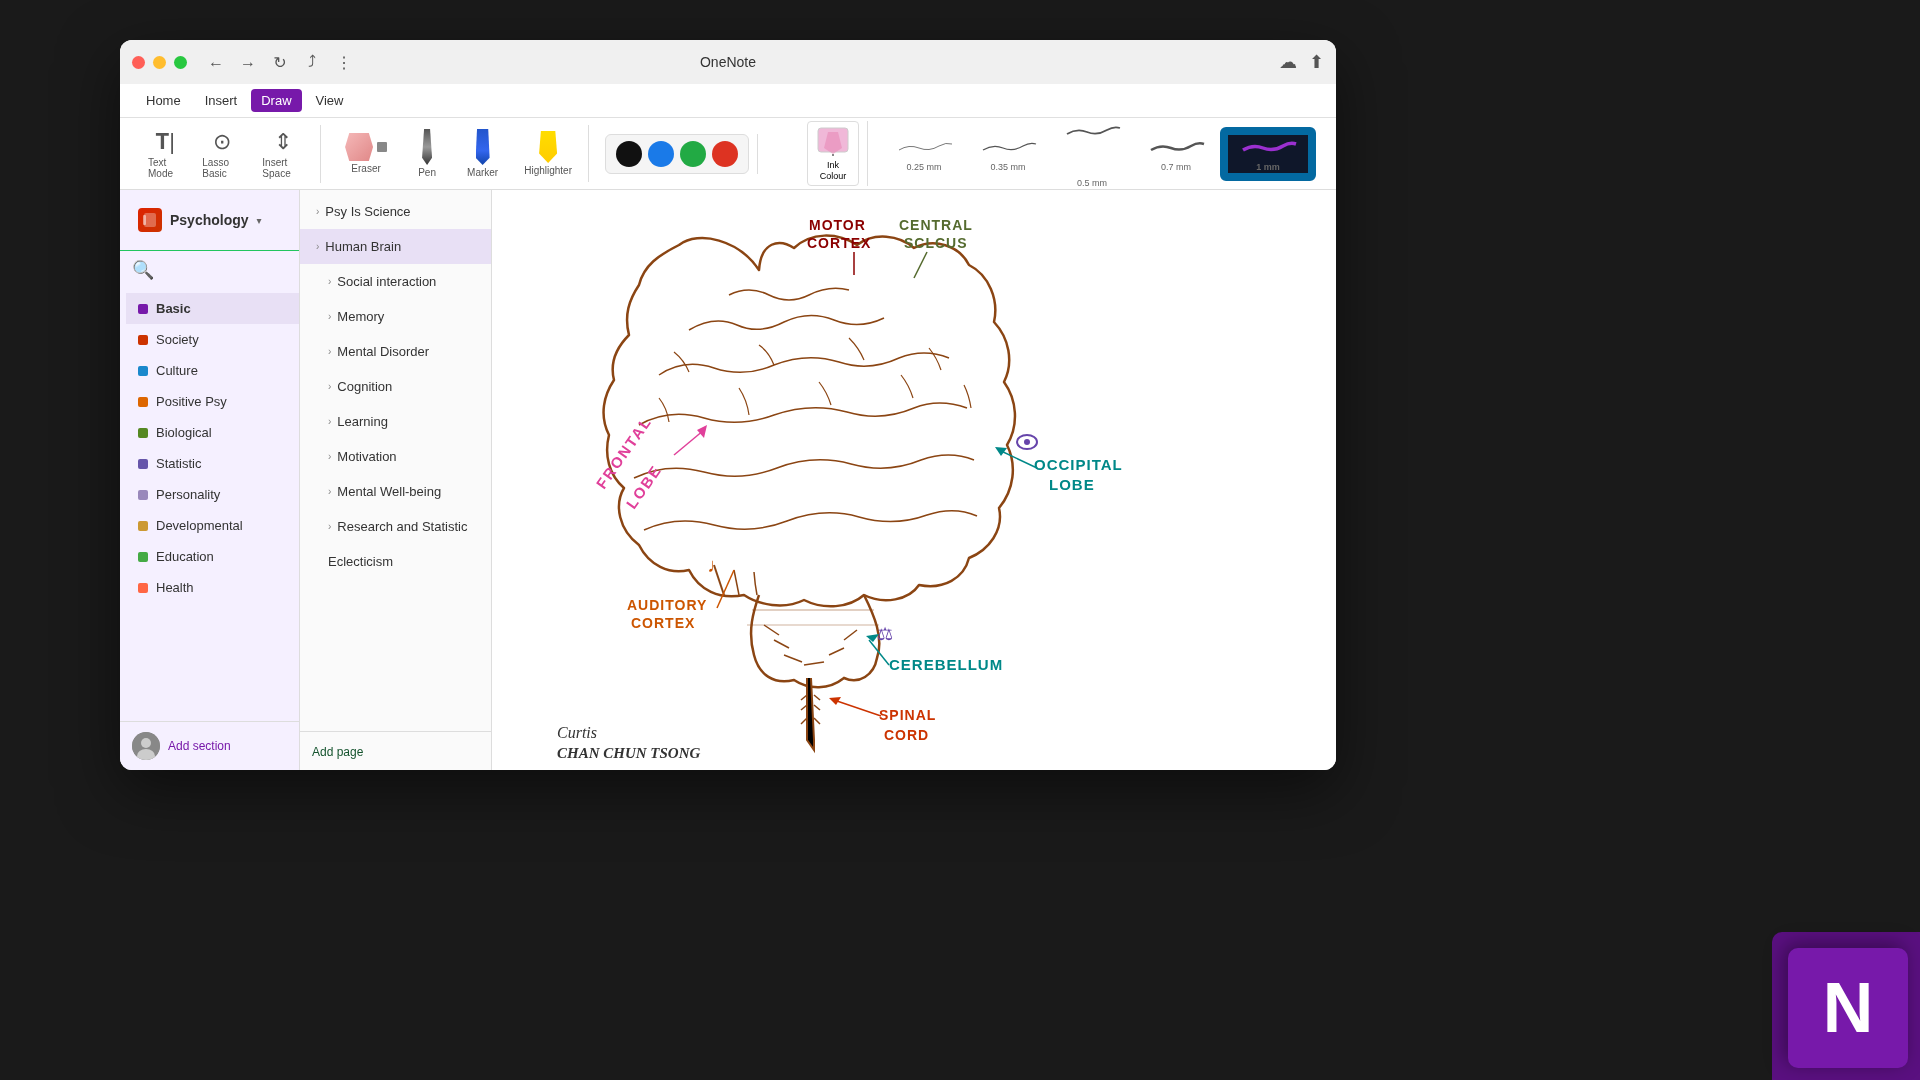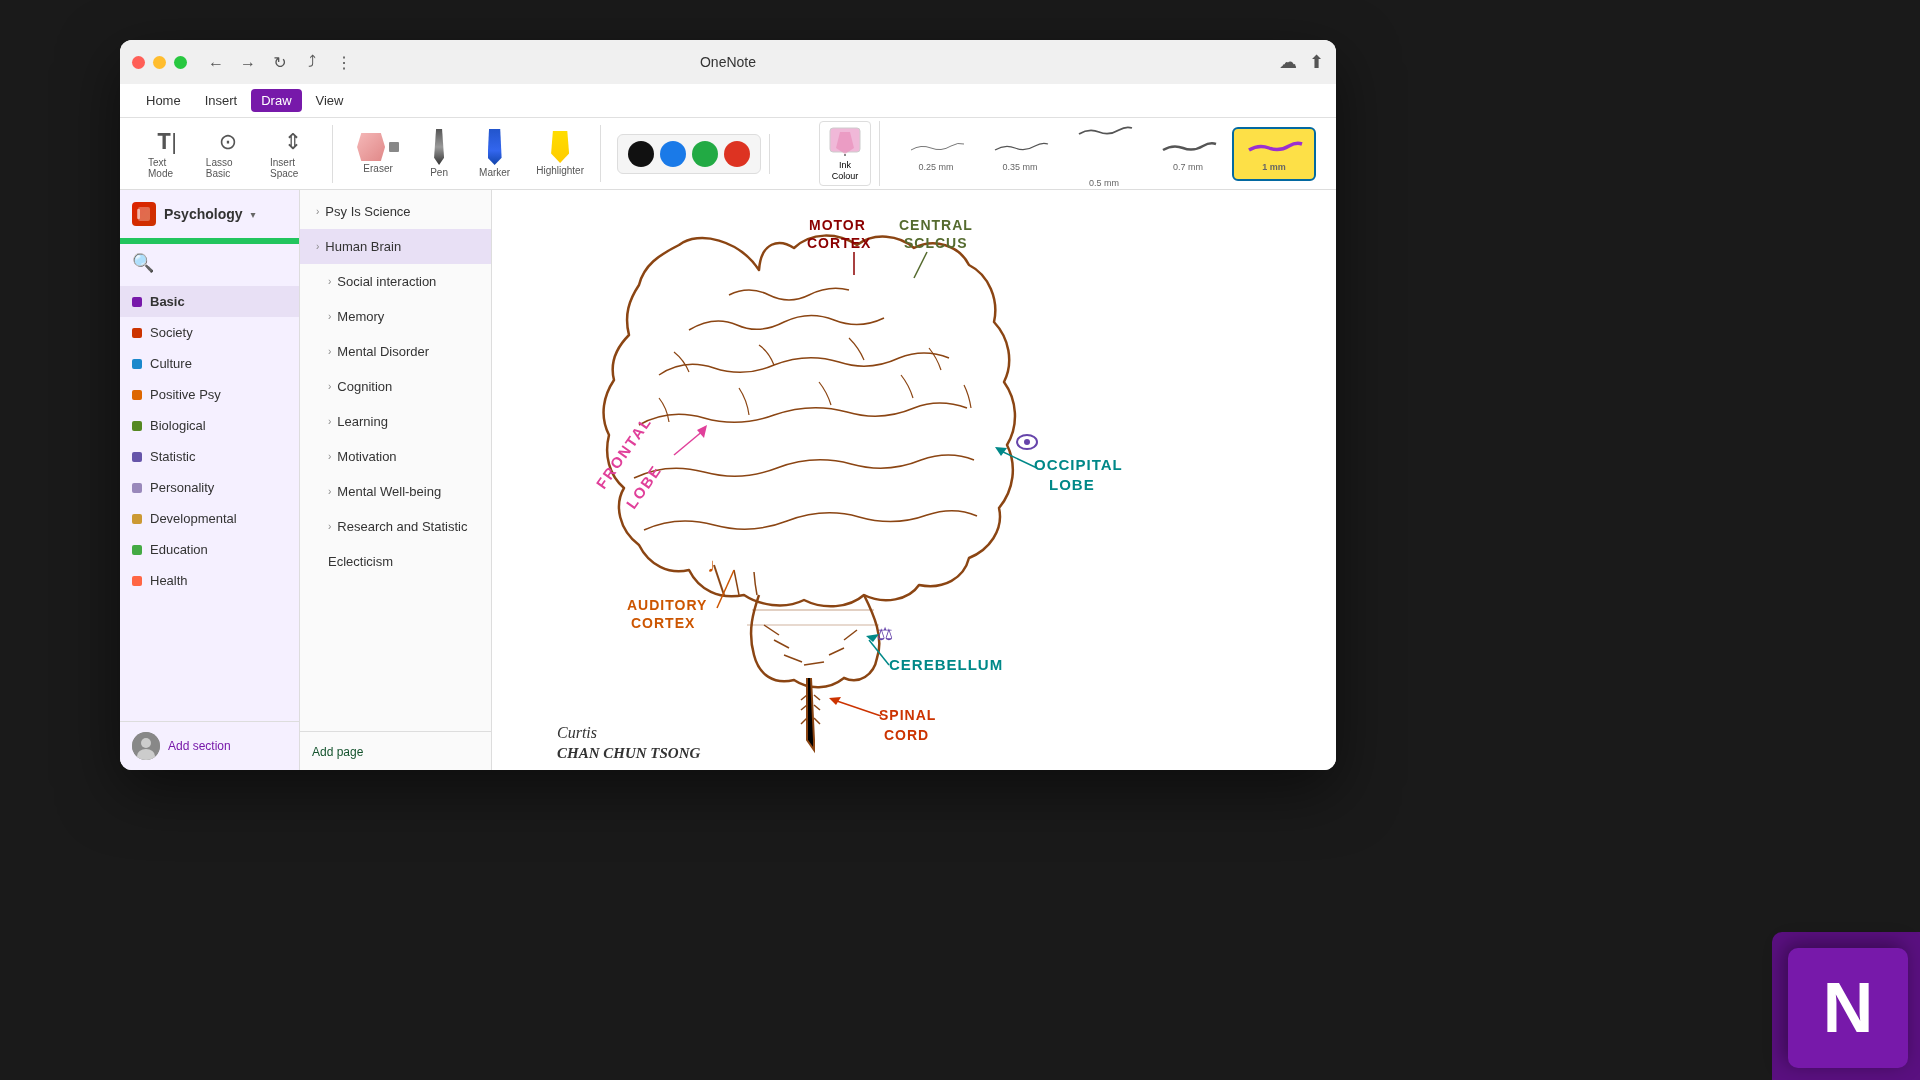--- a/index.html
+++ b/index.html
@@ -174,22 +174,22 @@
       justify-content: center;
       gap: 6px;
       padding: 6px 10px;
       cursor: pointer;
       border-radius: 4px;
       font-size: 10px;
       color: #666;
       height: 54px;
     }
     .line-width-btn.selected {
-      background: #fde047;
-      border: 2px solid #0369a1;
+      background: #0f172a;
+      border: 8px solid #0369a1;
       border-radius: 6px;
     }
     .line-preview {
       display: flex;
       align-items: center;
       justify-content: center;
       width: 60px;
       height: 20px;
     }
 
@@ -203,25 +203,25 @@
     .sidebar {
       width: 180px;
       background: #f5f0ff;
       border-right: 1px solid #ddd;
       display: flex;
       flex-direction: column;
       overflow: hidden;
     }
 
     .sidebar-header {
-      padding: 12px;
+      padding: 18px;
       display: flex;
       align-items: center;
       gap: 8px;
-      border-bottom: 6px solid #22c55e;
+      border-bottom: 1px solid #22c55e;
     }
     .notebook-title {
       font-size: 14px;
       font-weight: 600;
       color: #333;
       cursor: pointer;
     }
 
     .section-list {
       flex: 1;
@@ -230,20 +230,21 @@
     }
 
     .section-item {
       display: flex;
       align-items: center;
       padding: 8px 12px;
       cursor: pointer;
       font-size: 13px;
       color: #333;
       gap: 8px;
+      margin-left: 6px;
     }
     .section-item.active {
       background: #e8e0f5;
       font-weight: 600;
     }
 
     .section-dot {
       width: 10px; height: 10px;
       border-radius: 2px;
       flex-shrink: 0;

